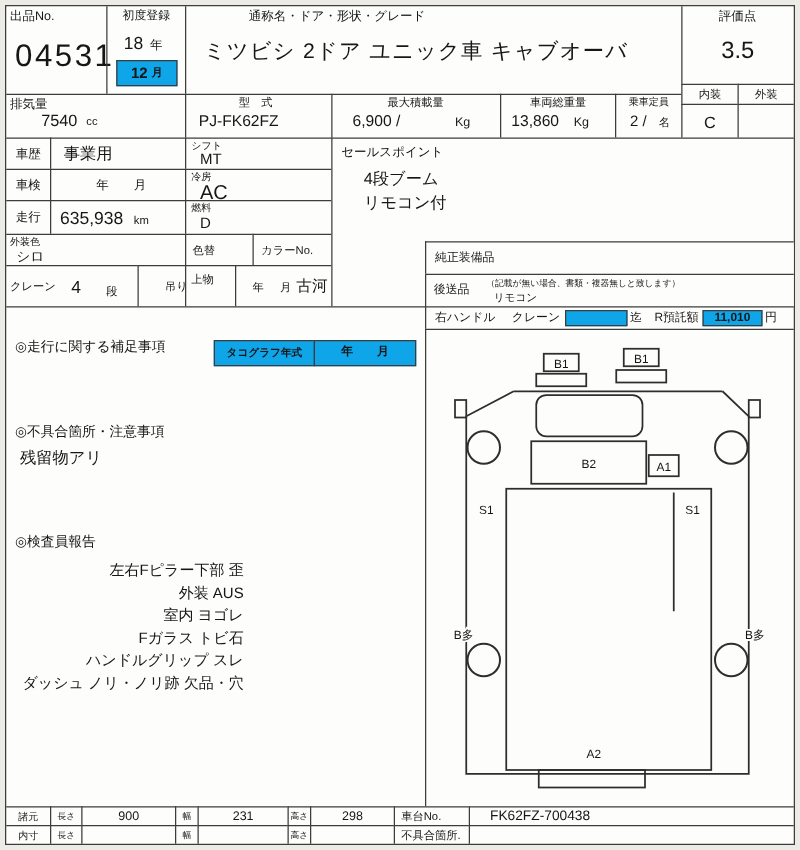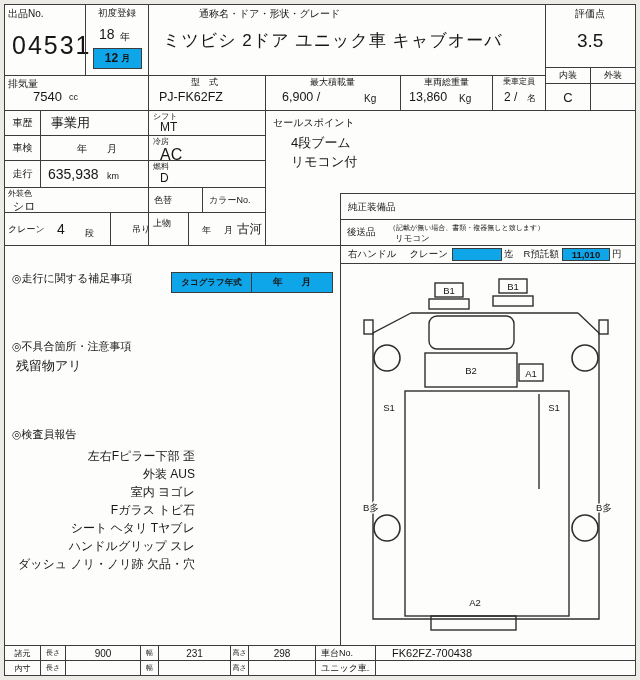--- a/index.html
+++ b/index.html
@@ -200,21 +200,20 @@
 
     <span class="a" style="left:7px;top:94px;font-size:11px">◎不具合箇所・注意事項</span>
     <span class="a" style="left:11px;top:113px;font-size:13px">残留物アリ</span>
 
     <span class="a" style="left:7px;top:182px;font-size:11px">◎検査員報告</span>
     <div class="a" style="left:13px;top:201px;font-size:12px;line-height:18px">
       <div>左右Fピラー下部 歪</div>
       <div>外装 AUS</div>
       <div>室内 ヨゴレ</div>
       <div>Fガラス トビ石</div>
-      <div>シート ヘタリ Tヤブレ</div>
       <div>ハンドルグリップ スレ</div>
       <div>ダッシュ ノリ・ノリ跡 欠品・穴</div>
     </div>
   </div>
 
   <div class="cell" style="left:335px;top:258px;width:295px;height:382px">
     <svg width="294" height="381" viewBox="0 0 294 381">
 
       <rect class="ln" x="94" y="19" width="28" height="14"></rect>
       <text x="108" y="30" text-anchor="middle">B1</text>
@@ -299,19 +298,19 @@
   <div class="cell cen" style="left:153px;top:655px;width:72px;height:15px;font-size:10px">
     <span></span>
   </div>
   <div class="cell cen tiny" style="left:225px;top:655px;width:18px;height:15px">
     <span>高さ</span>
   </div>
   <div class="cell cen" style="left:243px;top:655px;width:67px;height:15px;font-size:10px">
     <span></span>
   </div>
   <div class="cell left-al" style="left:310px;top:655px;width:60px;height:15px;font-size:9px;padding-left:5px">
-    <span>ユニック車.</span>
+    <span>不具合箇所.</span>
   </div>
   <div class="cell left-al" style="left:370px;top:655px;width:260px;height:15px;font-size:11px;padding-left:16px">
     <span></span>
   </div>
 
 </div>
 
 </body></html>

